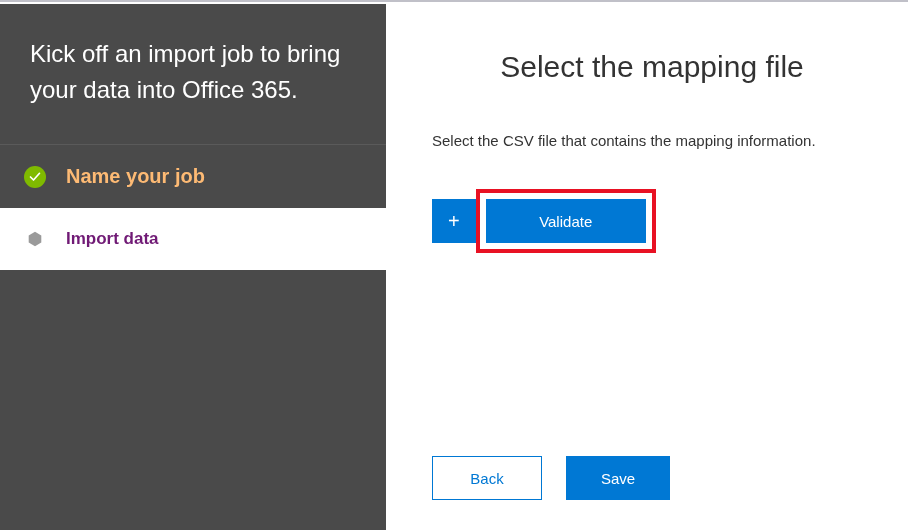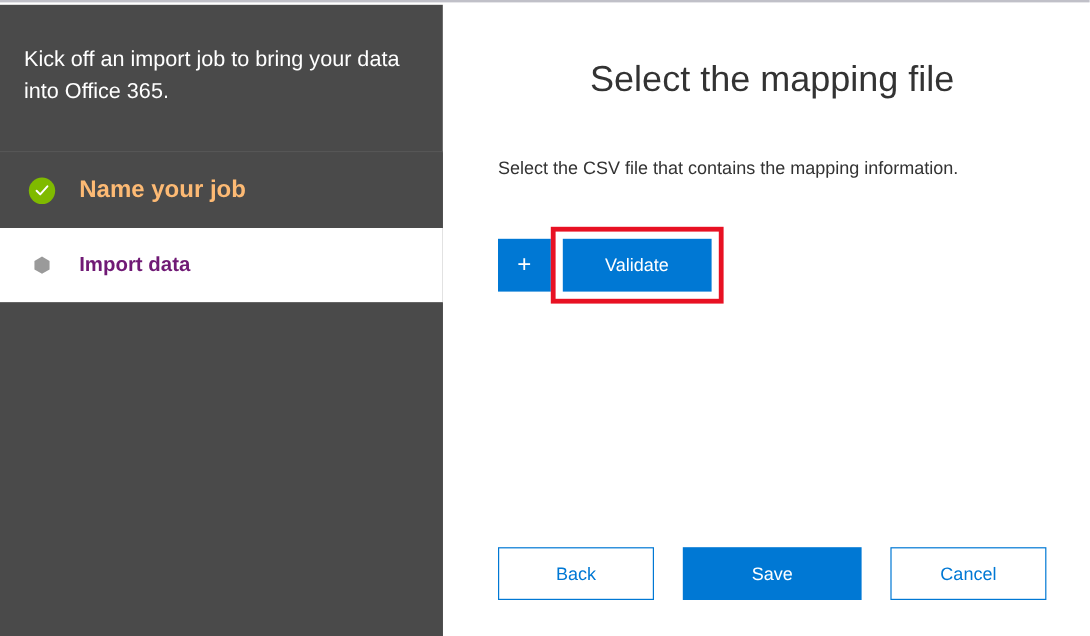--- a/index.html
+++ b/index.html
@@ -19,23 +19,23 @@
     }
     
     .sidebar {
       width: 386px;
       background: #4a4a4a;
       display: flex;
       flex-direction: column;
       margin-top: 4px;
     }
     .sidebar-header {
-      padding: 32px 24px 36px 20px;
+      padding: 32px 24px 36px 30px;
       color: #fff;
-      font-size: 18px;
+      font-size: 24px;
       font-weight: 300;
       line-height: 1.5;
       border-bottom: 1px solid #5a5a5a;
     }
     .step {
       display: flex;
       align-items: center;
       padding: 20px 24px;
       gap: 20px;
     }
@@ -140,37 +140,37 @@
       font-weight: 300;
       line-height: 1;
     }
     .btn-validate-wrap {
       border: 4px solid #e81123;
       padding: 6px;
       margin-top: -10px;
       margin-bottom: -10px;
     }
     .btn-validate {
-      width: 124px;
+      width: 160px;
     }
     .footer-row {
       display: flex;
       gap: 24px;
       margin-top: auto;
     }
     .btn-outline {
       background: #fff;
       color: #0078d4;
       border: 1px solid #0078d4;
-      width: 130px;
+      width: 110px;
     }
     .btn-solid {
       background: #0078d4;
       color: #fff;
-      width: 149px;
+      width: 104px;
     }
   </style>
 </head>
 <body>
 
 <div class="top-border"></div>
 
 <aside class="sidebar">
   <div class="sidebar-header">Kick off an import job to bring your data into Office 365.</div>
 
@@ -215,17 +215,14 @@
     </span>
   </div>
 
   <div class="footer-row">
     <button class="btn btn-outline">
       <span>Back</span>
     </button>
     <button class="btn btn-solid">
       <span>Save</span>
     </button>
-    <button class="btn btn-outline">
-      <span>Cancel</span>
-    </button>
   </div>
 </main>
 
 </body></html>

